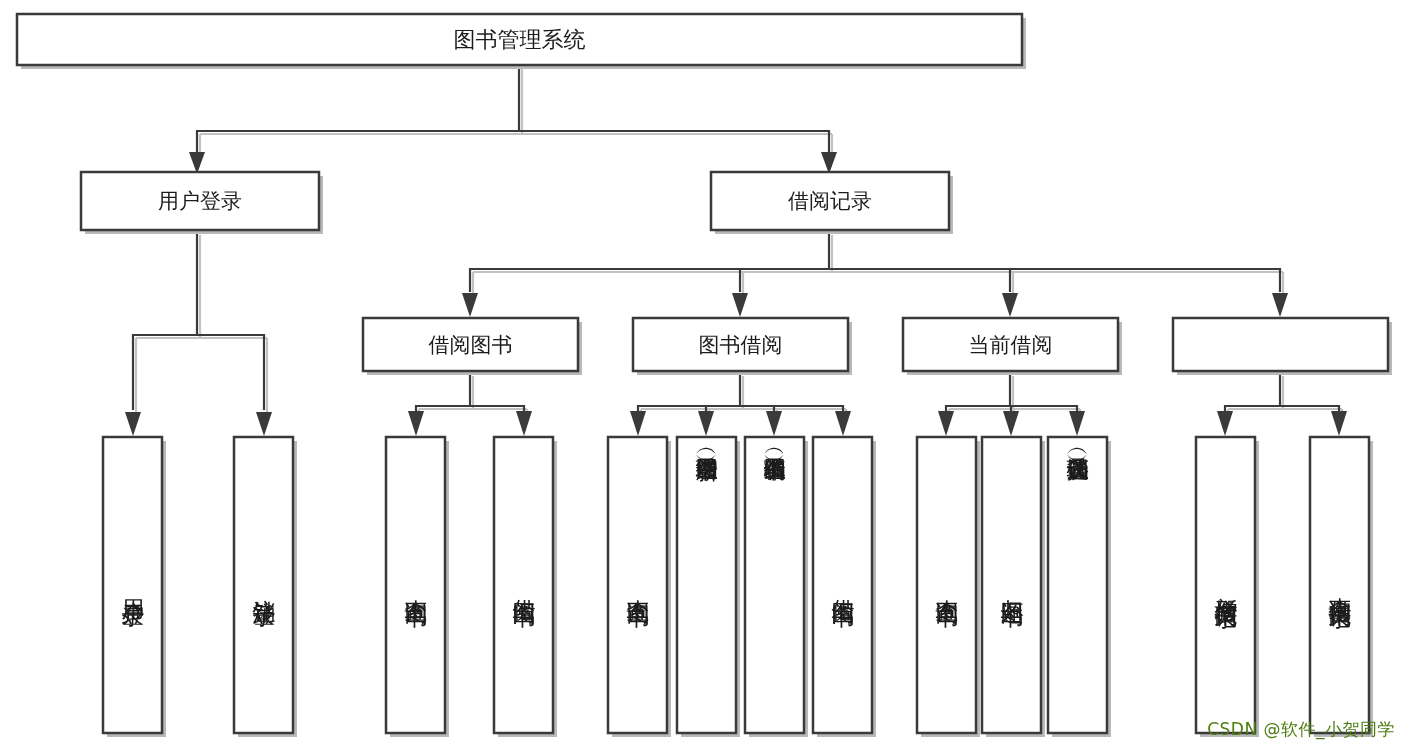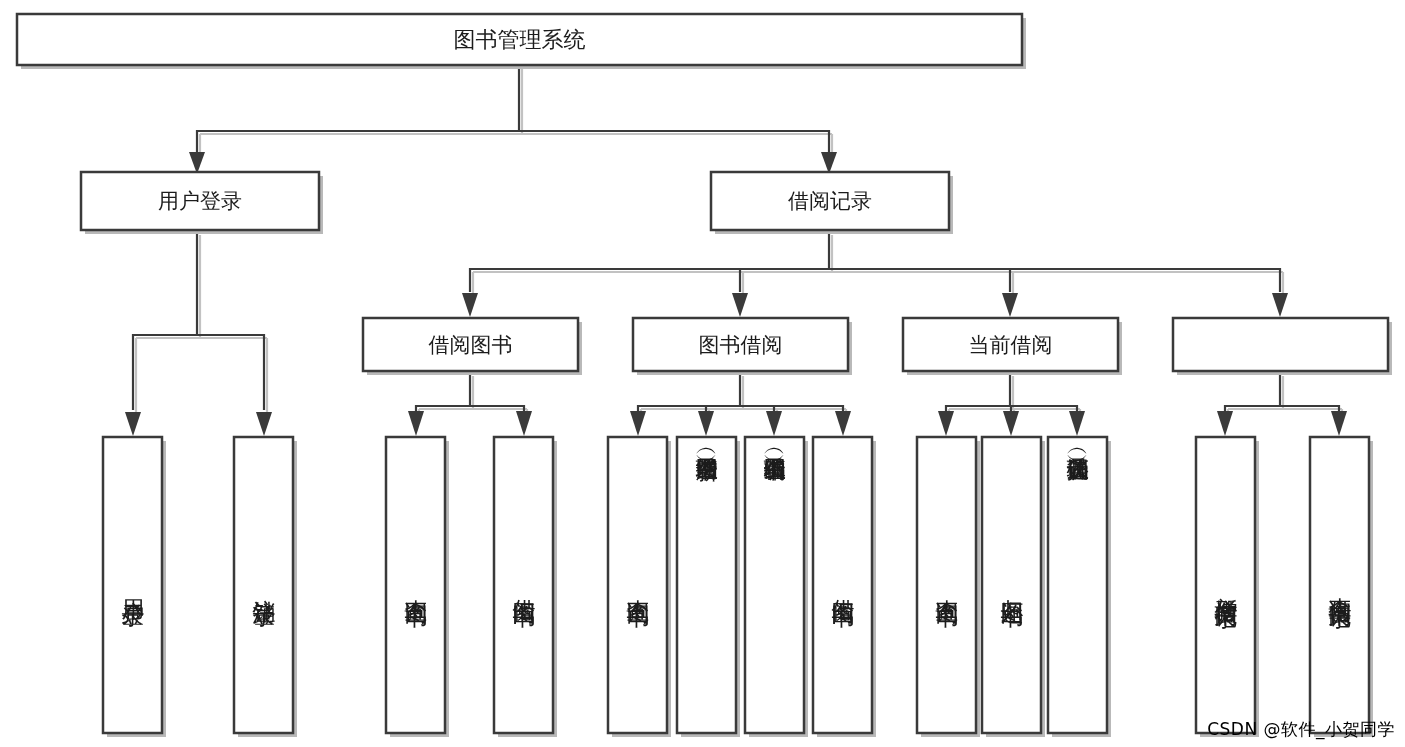--- a/index.html
+++ b/index.html
@@ -73,21 +73,21 @@
     color: #1c1c1c;
     pointer-events: none;
     white-space: nowrap;
   }
   #watermark {
     position: absolute;
     right: 10px;
     bottom: 6px;
     font-family: "DejaVu Sans", "Liberation Sans", sans-serif;
     font-size: 17px;
-    color: #000000;
+    color: #4d7c0f;
     letter-spacing: 0.5px;
     white-space: nowrap;
   }
 </style>
 </head>
 <body>
 
 <div id="diagram-root">
 
   <svg id="chart-svg" viewBox="0 0 1405 747">

